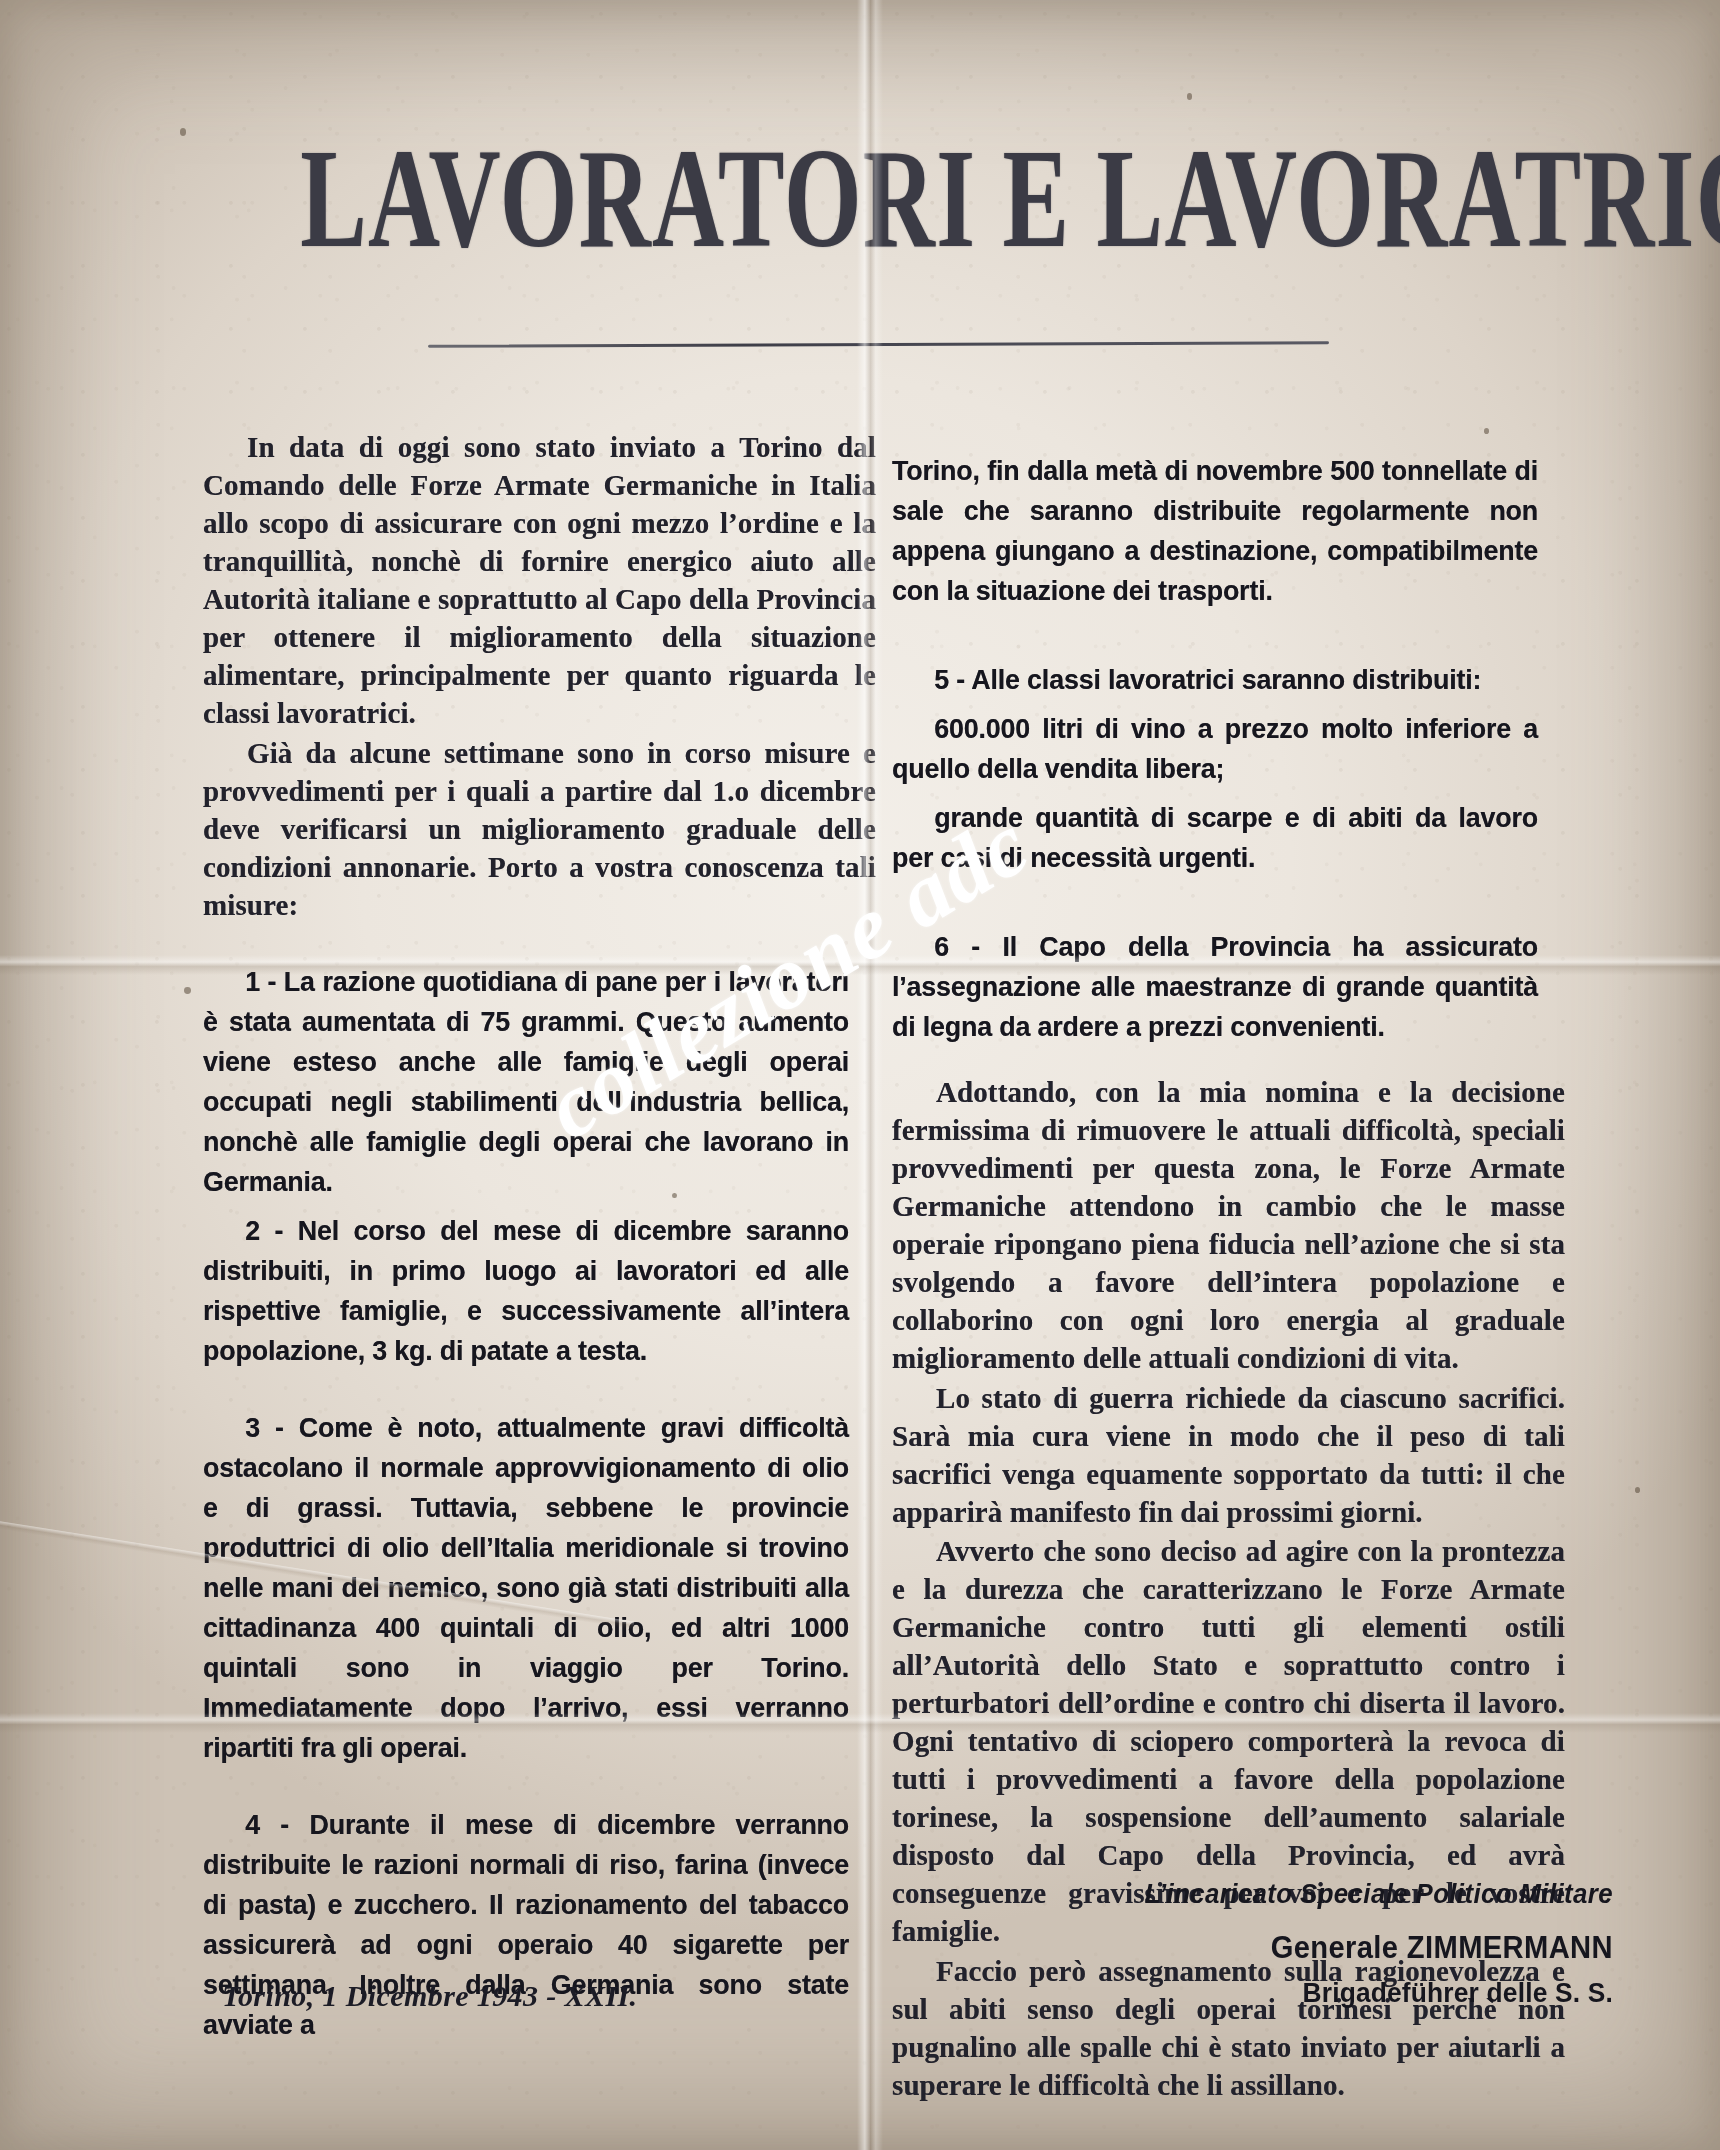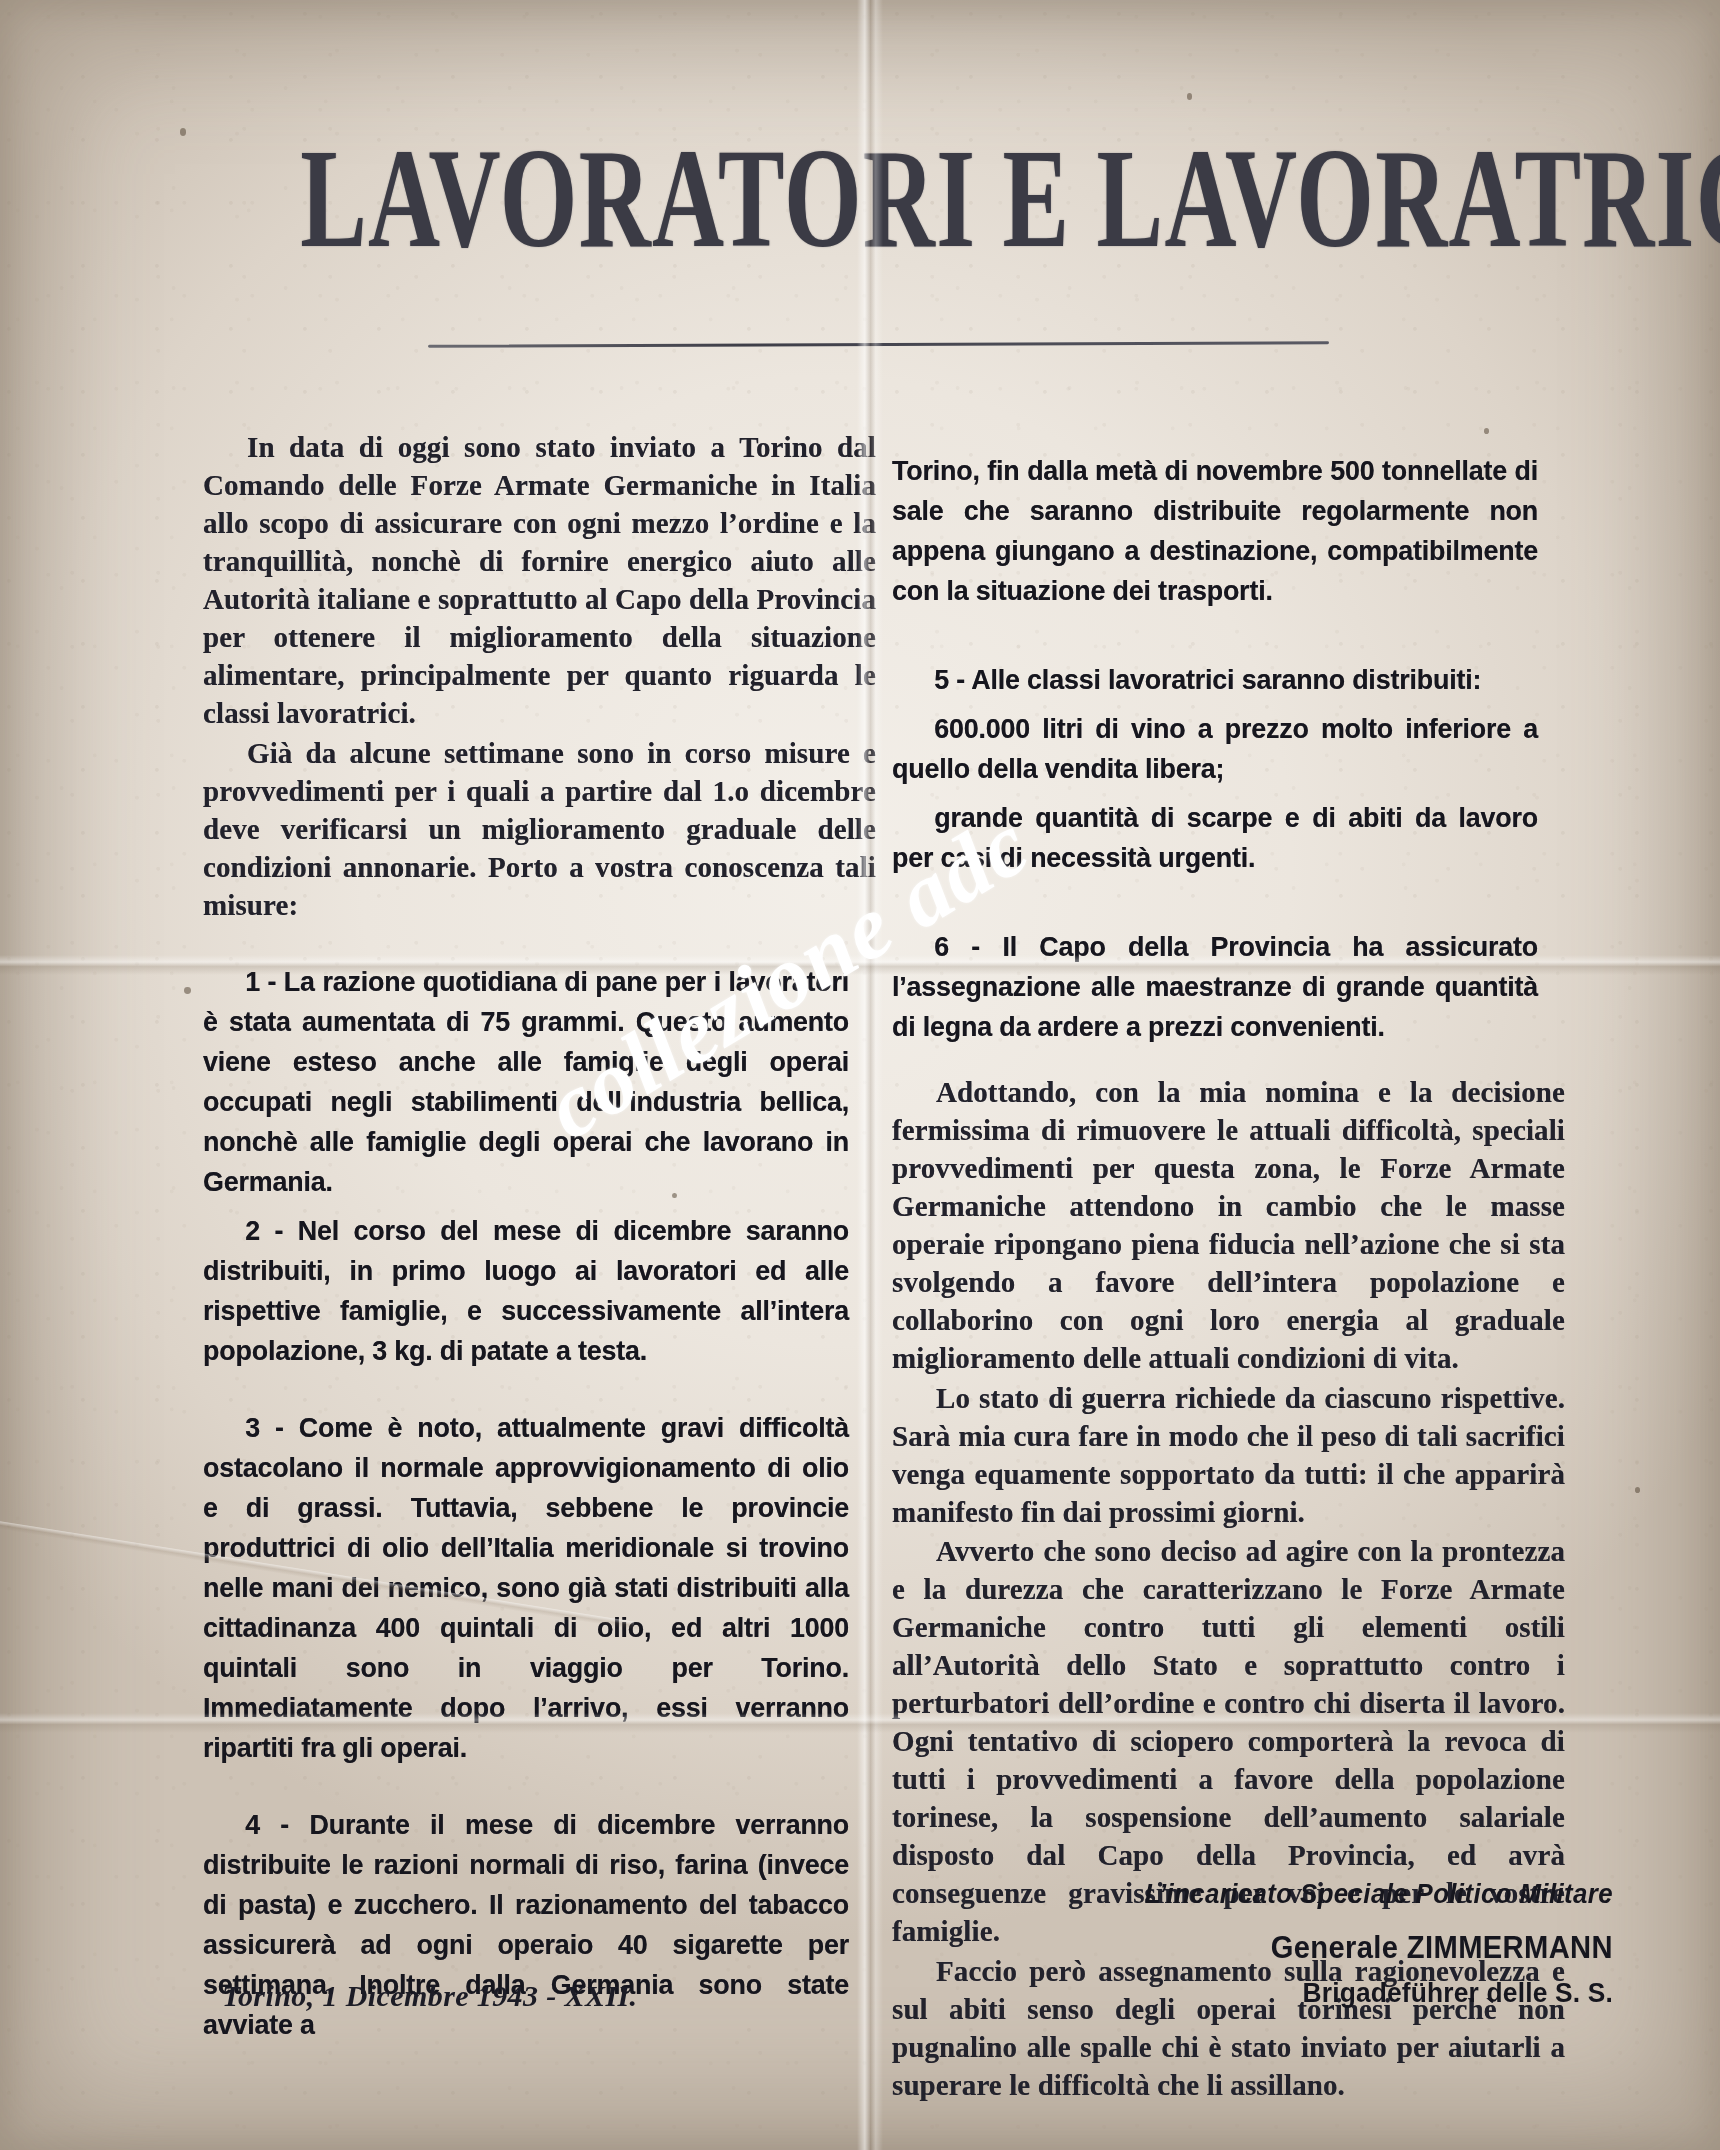--- a/index.html
+++ b/index.html
@@ -201,21 +201,21 @@
       <div class="col col-right">
         <p class="b noind">Torino, fin dalla metà di novembre 500 tonnellate di sale che saranno distribuite regolarmente non appena giungano a destinazione, compatibilmente con la situazione dei trasporti.</p>
         <div class="gap-md"></div>
         <p class="b">5 - Alle classi lavoratrici saranno distribuiti:</p>
         <p class="b tight">600.000 litri di vino a prezzo molto inferiore a quello della vendita libera;</p>
         <p class="b tight">grande quantità di scarpe e di abiti da lavoro per casi di necessità urgenti.</p>
         <div class="gap-md"></div>
         <p class="b">6 - Il Capo della Provincia ha assicurato l’assegnazione alle maestranze di grande quantità di legna da ardere a prezzi convenienti.</p>
         <div class="gap-md"></div>
         <p class="s">Adottando, con la mia nomina e la decisione fermissima di rimuovere le attuali difficoltà, speciali provvedimenti per questa zona, le Forze Armate Germaniche attendono in cambio che le masse operaie ripongano piena fiducia nell’azione che si sta svolgendo a favore dell’intera popolazione e collaborino con ogni loro energia al graduale miglioramento delle attuali condizioni di vita.</p>
-        <p class="s">Lo stato di guerra richiede da ciascuno rispettive. Sarà mia cura fare in modo che il peso di tali sacrifici venga equamente sopportato da tutti: il che apparirà manifesto fin dai prossimi giorni.</p>
+        <p class="s">Lo stato di guerra richiede da ciascuno sacrifici. Sarà mia cura viene in modo che il peso di tali sacrifici venga equamente sopportato da tutti: il che apparirà manifesto fin dai prossimi giorni.</p>
         <p class="s">Avverto che sono deciso ad agire con la prontezza e la durezza che caratterizzano le Forze Armate Germaniche contro tutti gli elementi ostili all’Autorità dello Stato e soprattutto contro i perturbatori dell’ordine e contro chi diserta il lavoro. Ogni tentativo di sciopero comporterà la revoca di tutti i provvedimenti a favore della popolazione torinese, la sospensione dell’aumento salariale disposto dal Capo della Provincia, ed avrà conseguenze gravissime per voi e per le vostre famiglie.</p>
         <p class="s">Faccio però assegnamento sulla ragionevolezza e sul abiti senso degli operai torinesi perchè non pugnalino alle spalle chi è stato inviato per aiutarli a superare le difficoltà che li assillano.</p>
       </div>
     </div>
 
     <div class="sig">
       <div class="role">L’incaricato Speciale Politico Militare</div>
       <div class="name">Generale ZIMMERMANN</div>
       <div class="rank">Brigadeführer delle S. S.</div>
     </div>

